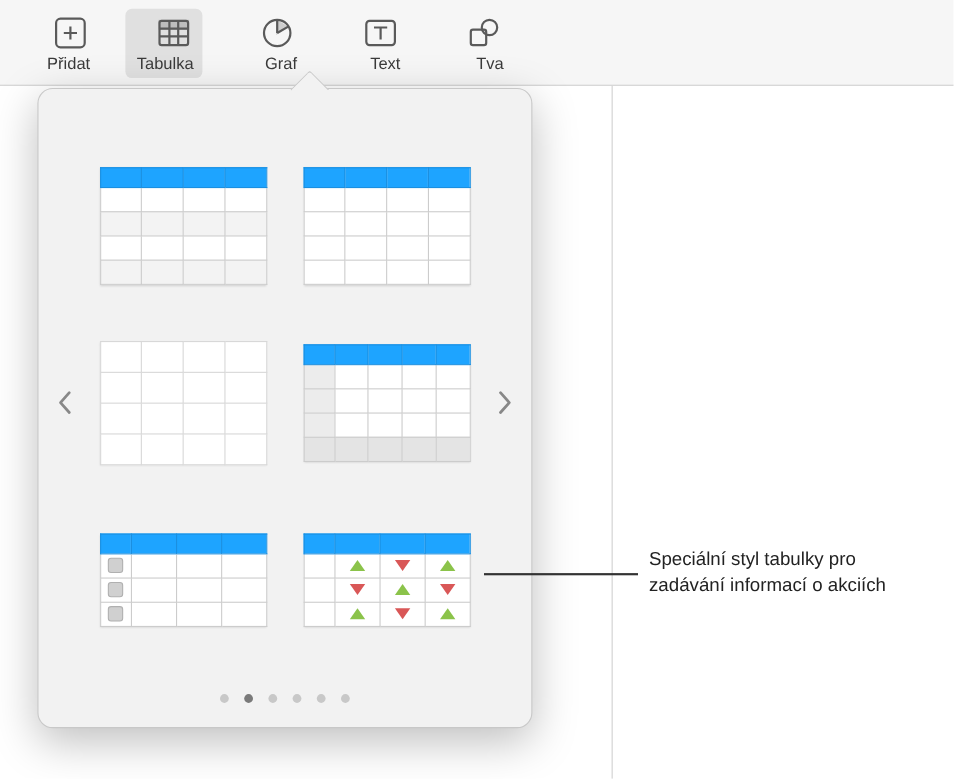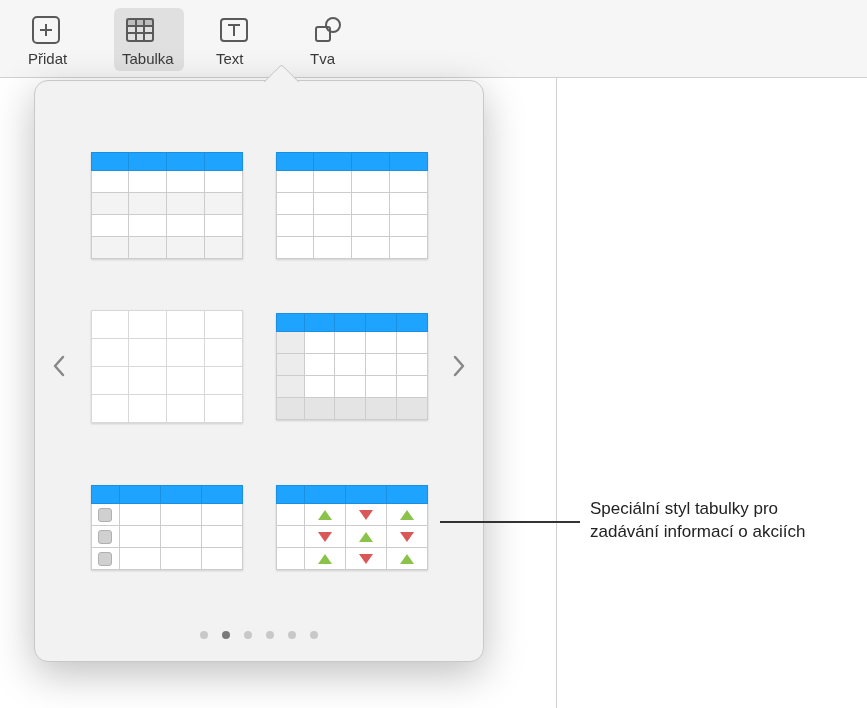--- a/index.html
+++ b/index.html
@@ -16,21 +16,21 @@
       gap: 24px;
       padding: 8px 20px 0 20px;
       background: #f6f6f6;
       border-bottom: 1px solid #d0d0d0;
       height: 78px;
       align-items: flex-start;
     }
     .toolbar-item {
       display: flex;
       flex-direction: column;
-      align-items: flex-start;
+      align-items: flex-end;
       gap: 2px;
       padding: 4px 8px;
       border-radius: 6px;
       cursor: pointer;
       min-width: 70px;
     }
     .toolbar-item.active {
       background: #e0e0e0;
     }
     .toolbar-icon {
@@ -217,20 +217,31 @@
         <line x1="4" y1="13" x2="30" y2="13"></line>
         <line x1="4" y1="20" x2="30" y2="20"></line>
         <line x1="13" y1="6" x2="13" y2="28"></line>
         <line x1="21" y1="6" x2="21" y2="28"></line>
         <rect x="4" y="6" width="26" height="7" fill="currentColor" opacity="0.25"></rect>
       </svg>
     </div>
     <span class="toolbar-label">Tabulka</span>
   </div>
 
+  <div class="toolbar-item">
+    <div class="toolbar-icon">
+      <svg width="34" height="34" viewBox="0 0 34 34" fill="none" stroke="currentColor" stroke-width="2">
+        <circle cx="17" cy="17" r="12"></circle>
+        <path d="M17 5 L17 17 L27 11" fill="currentColor" opacity="0.25"></path>
+        <line x1="17" y1="5" x2="17" y2="17"></line>
+        <line x1="17" y1="17" x2="27.4" y2="11"></line>
+      </svg>
+    </div>
+    <span class="toolbar-label">Graf</span>
+  </div>
 
   <div class="toolbar-item">
     <div class="toolbar-icon">
       <svg width="34" height="34" viewBox="0 0 34 34" fill="none" stroke="currentColor" stroke-width="2">
         <rect x="4" y="6" width="26" height="22" rx="3"></rect>
         <line x1="11" y1="12" x2="23" y2="12"></line>
         <line x1="17" y1="12" x2="17" y2="23"></line>
       </svg>
     </div>
     <span class="toolbar-label">Text</span>

